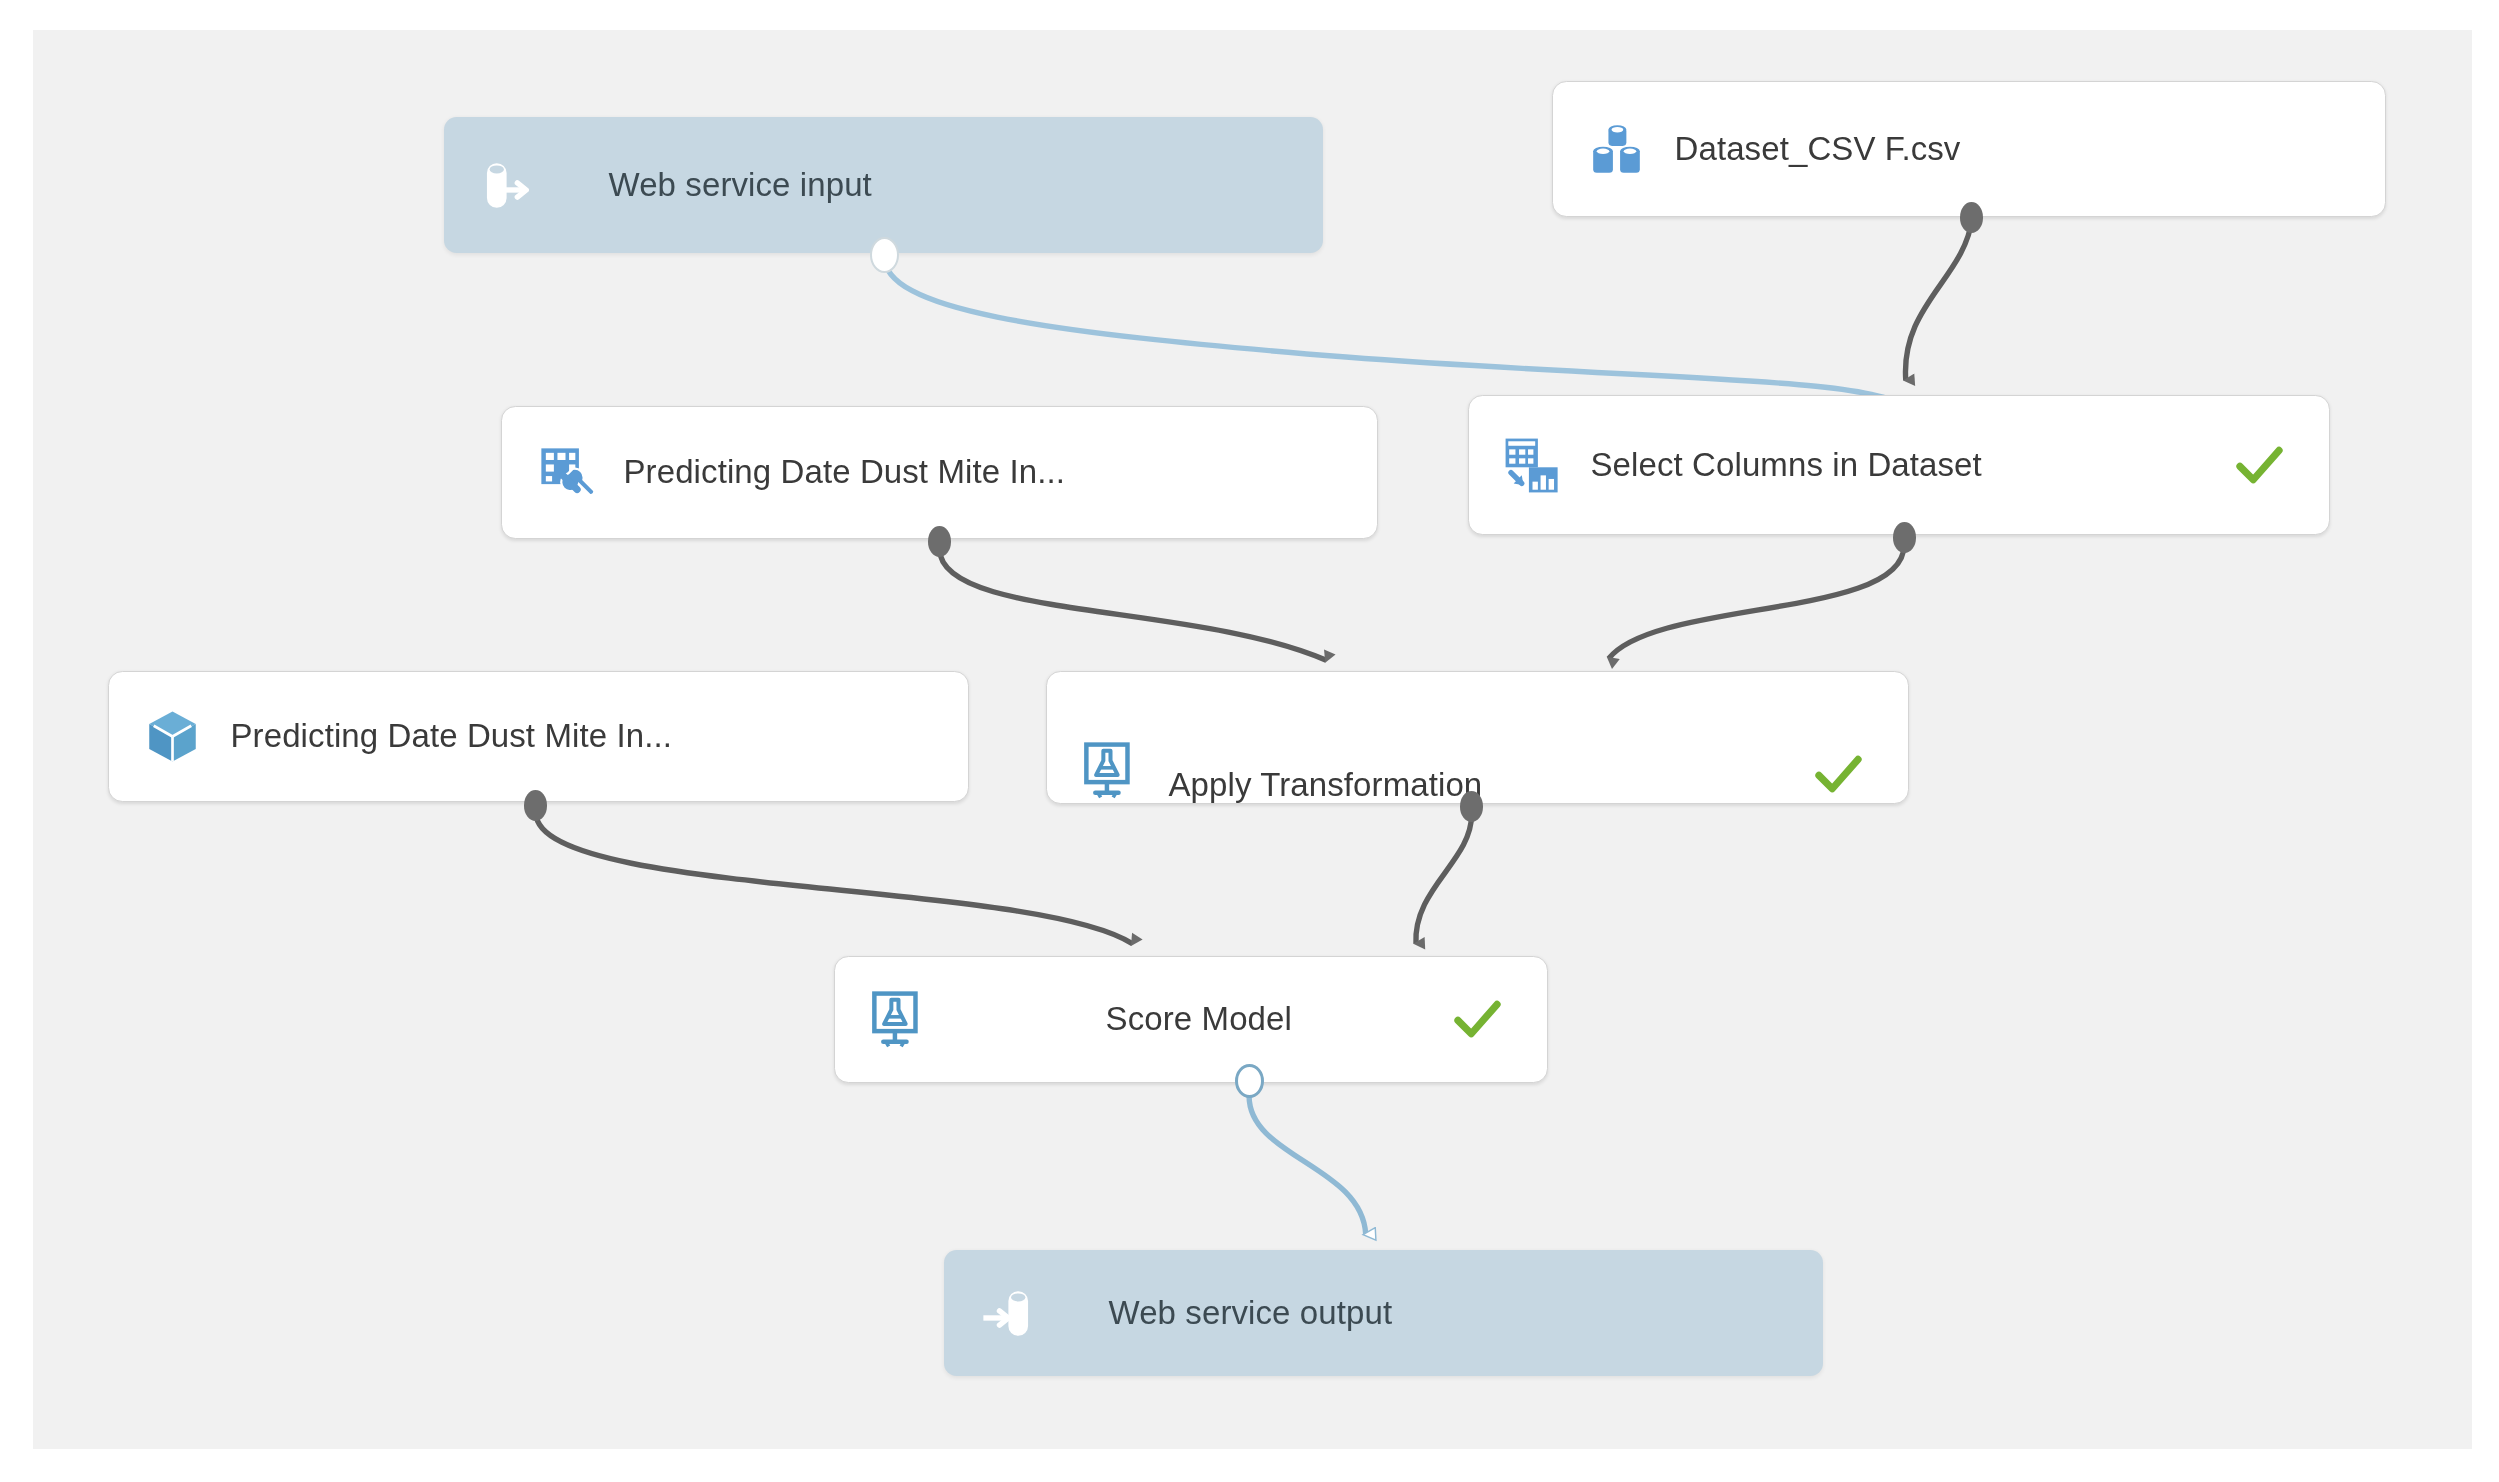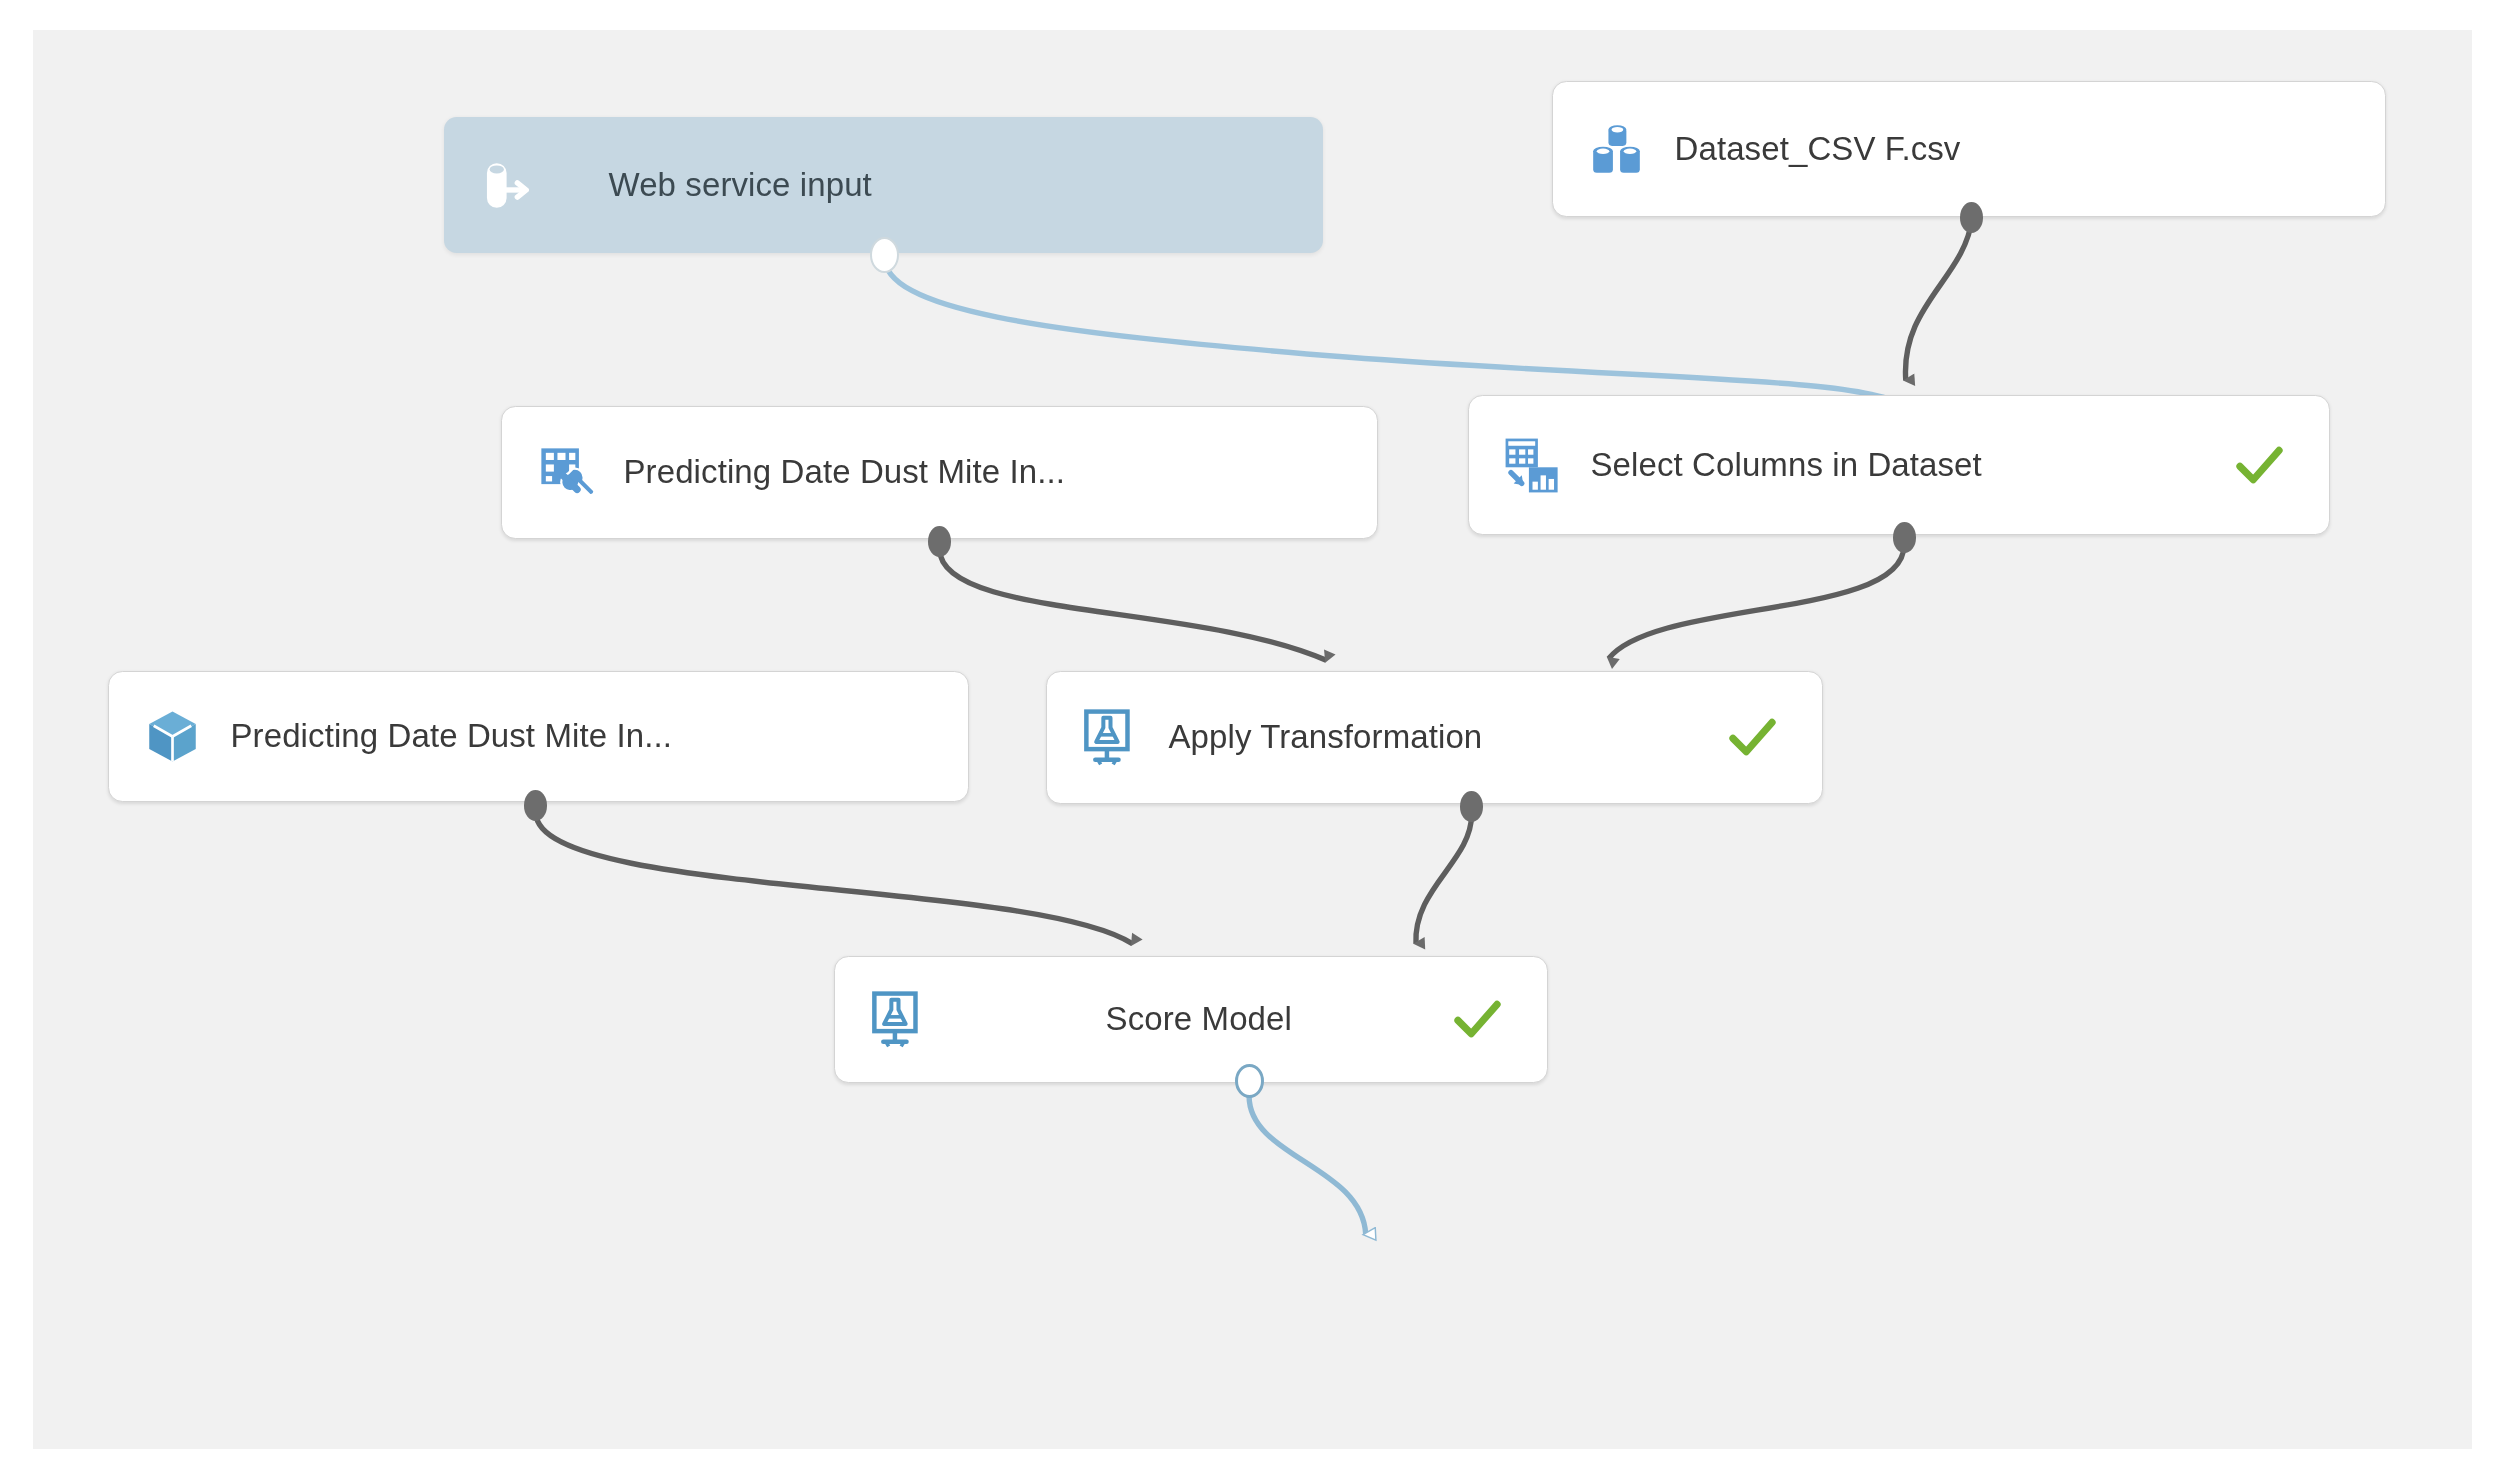--- a/index.html
+++ b/index.html
@@ -123,21 +123,21 @@
     border: 2.7px solid #cfd9de;
     box-sizing: border-box;
   }
 
   
   #node-web-service-input { left: 444px;  top: 117px;  width: 879px;  height: 136px; }
   #node-dataset-csv       { left: 1552px; top: 81px;   width: 834px;  height: 136px; align-items: center; }
   #node-predicting-transform { left: 501px; top: 406px; width: 877px; height: 133px; }
   #node-select-columns    { left: 1468px; top: 395px;  width: 862px;  height: 140px; }
   #node-trained-model     { left: 108px;  top: 671px;  width: 861px;  height: 131px; }
-  #node-apply-transformation { left: 1046px; top: 671px; width: 777px; height: 133px; }
+  #node-apply-transformation { left: 1046px; top: 671px; width: 863px; height: 133px; align-items: flex-end; }
   #node-score-model       { left: 834px;  top: 956px; width: 714px;  height: 127px; text-align: center; }
   #node-web-service-output{ left: 944px; top: 1250px; width: 879px;  height: 126px; }
 </style>
 </head>
 <body>
 
 <div id="canvas-root">
   <div id="experiment-canvas"></div>
 
   <svg id="edges-layer" viewBox="0 0 2786 1652" width="2500" height="1482">
@@ -305,14 +305,26 @@
     </span>
     <span class="node-label">Score Model</span>
     <span class="node-status">
       <svg width="57" height="57" viewBox="0 0 64 64">
         <path d="M10 33 L25 48 L54 15" fill="none" stroke="#76b332" stroke-width="8" stroke-linecap="round" stroke-linejoin="round"></path>
       </svg>
     </span>
   </div>
   <span class="port out-hollow" style="left:1235px; top:1064px;"></span>
 
+  <div class="node endpoint" id="node-web-service-output">
+    <span class="node-icon">
+      <svg width="59" height="59" viewBox="0 0 66 66">
+        <rect x="34" y="8" width="22" height="50" rx="11" fill="#ffffff"></rect>
+        <ellipse cx="45" cy="15" rx="8" ry="4.5" fill="#c6d7e2"></ellipse>
+        <path d="M6 38 H34" stroke="#ffffff" stroke-width="6" fill="none"></path>
+        <path d="M24 30 L34 38 L24 46" stroke="#ffffff" stroke-width="6" fill="none" stroke-linecap="round" stroke-linejoin="round"></path>
+      </svg>
+    </span>
+    <span class="node-label">Web service output</span>
+    <span class="node-status"></span>
+  </div>
 </div>
 
 
 </body></html>

